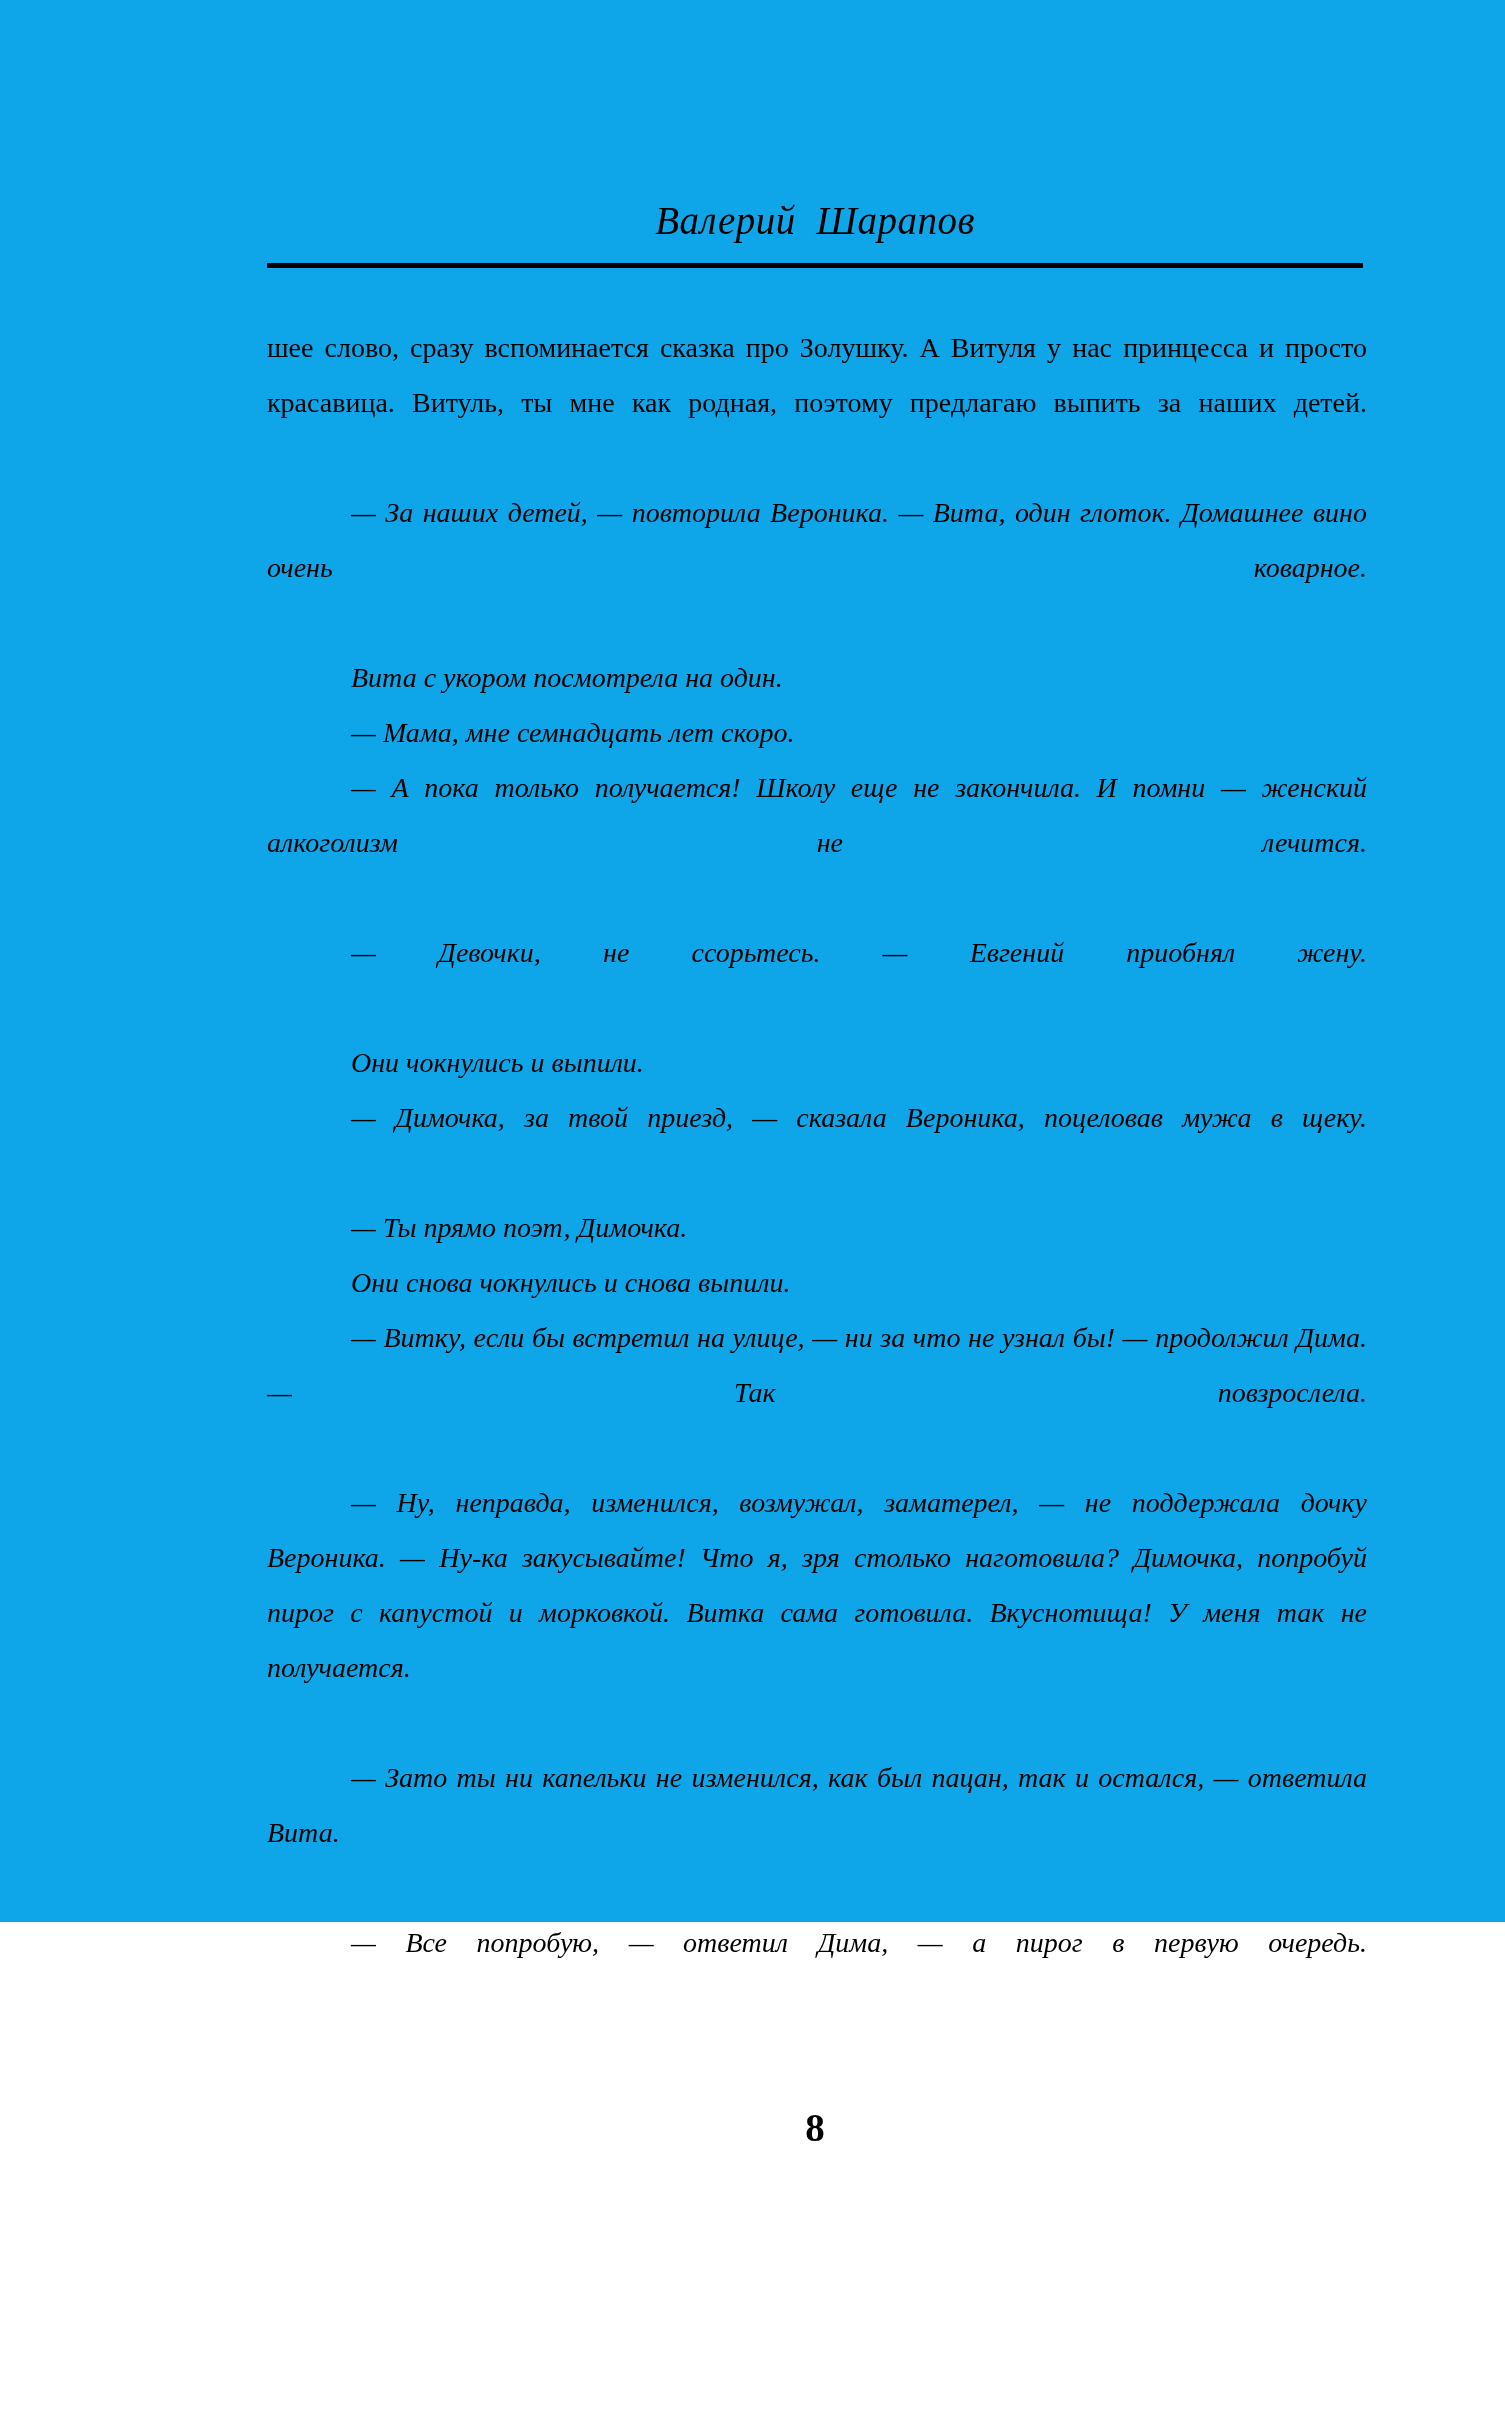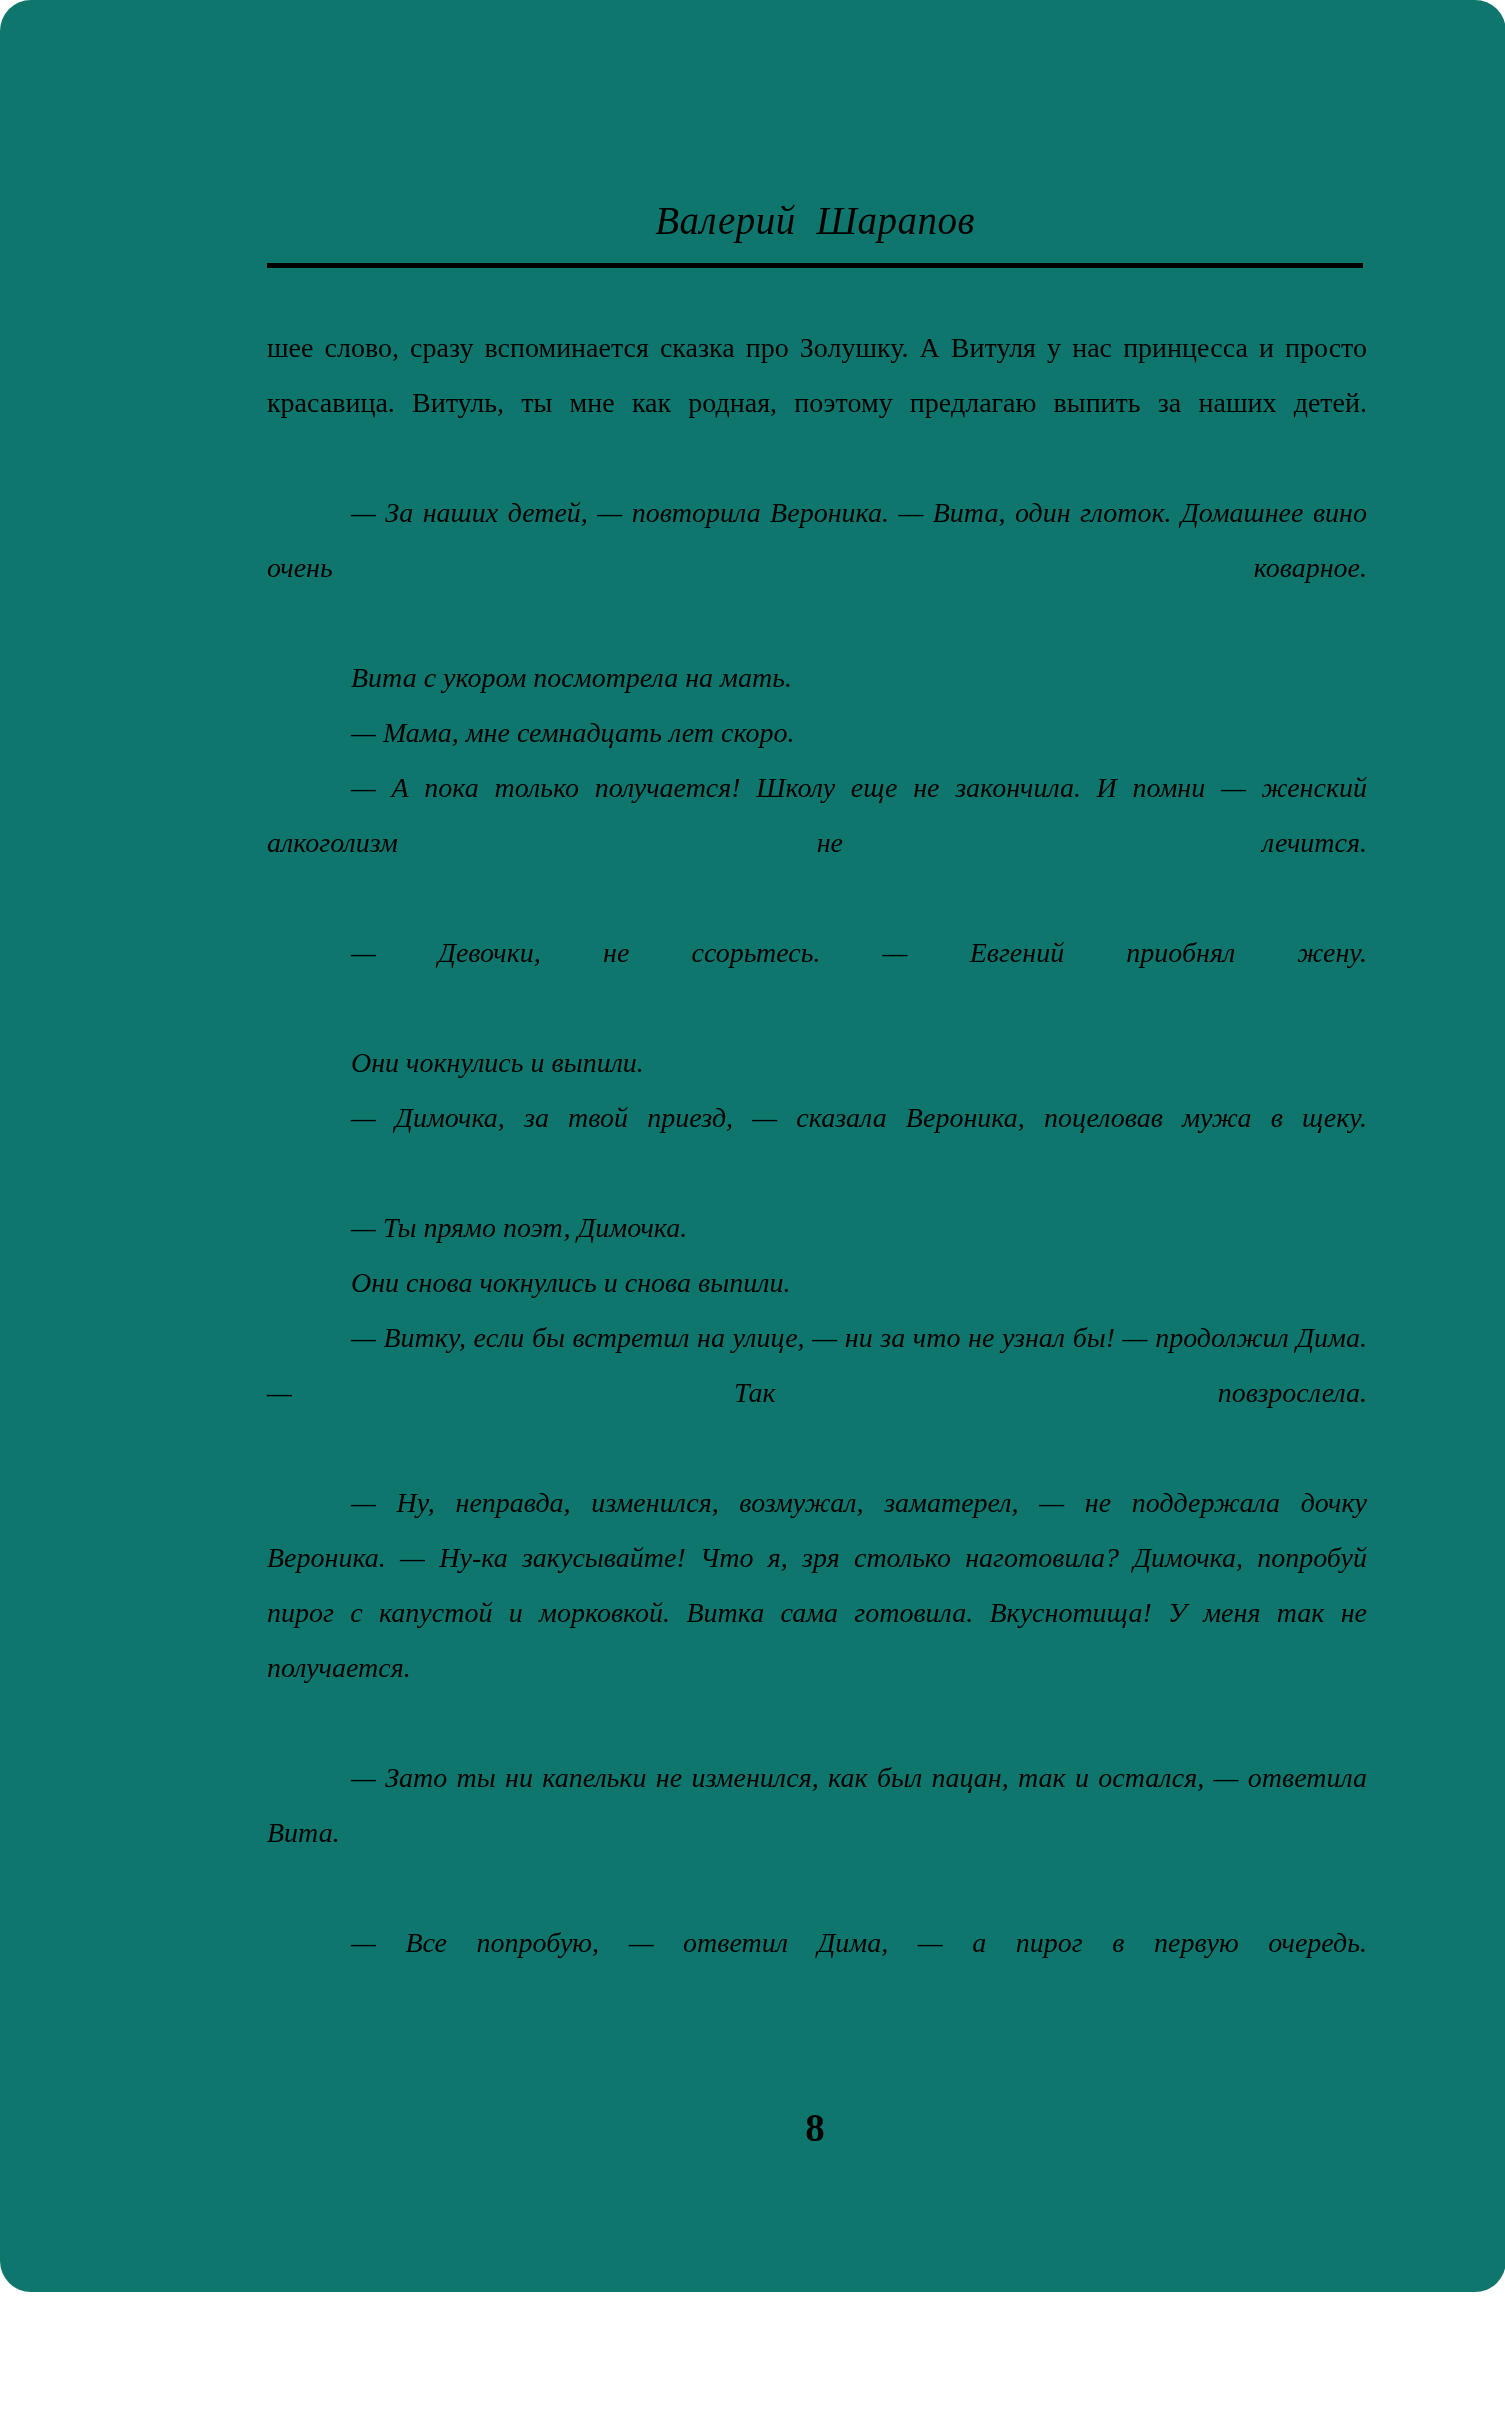--- a/index.html
+++ b/index.html
@@ -14,23 +14,22 @@
     font-family: "Liberation Serif", "DejaVu Serif", serif;
     color: #000000;
     overflow: hidden;
   }
 
   .page {
     position: absolute;
     left: 0;
     top: 0;
     width: 1506px;
-    height: 2292px;
-    background: #0f766e;
-    border-radius: 31px;
+    height: 1922px;
+    background: #0ea5e9;
   }
 
   
   .running-head {
     position: absolute;
     left: 267px;
     top: 201px;
     width: 1096px;
     text-align: center;
     font-style: italic;
@@ -99,21 +98,21 @@
 
 <div class="page">
 
   <div class="running-head">Валерий  Шарапов</div>
 
   <div class="head-rule"></div>
 
   <div class="text-block">
     <p class="para flush">шее слово, сразу вспоминается сказка про Золушку. А Витуля у нас принцесса и просто красавица. Витуль, ты мне как родная, поэтому предлагаю выпить за наших детей.</p>
     <p class="para indent">— За наших детей, — повторила Вероника. — Вита, один глоток. Домашнее вино очень коварное.</p>
-    <p class="para indent noexpand">Вита с укором посмотрела на мать.</p>
+    <p class="para indent noexpand">Вита с укором посмотрела на один.</p>
     <p class="para indent noexpand">— Мама, мне семнадцать лет скоро.</p>
     <p class="para indent">— А пока только получается! Школу еще не закончила. И помни — женский алкоголизм не лечится.</p>
     <p class="para indent">— Девочки, не ссорьтесь. — Евгений приобнял жену.</p>
     <p class="para indent noexpand">Они чокнулись и выпили.</p>
     <p class="para indent">— Димочка, за твой приезд, — сказала Вероника, поцеловав мужа в щеку.</p>
     <p class="para indent noexpand">— Ты прямо поэт, Димочка.</p>
     <p class="para indent noexpand">Они снова чокнулись и снова выпили.</p>
     <p class="para indent">— Витку, если бы встретил на улице, — ни за что не узнал бы! — продолжил Дима. — Так повзрослела.</p>
     <p class="para indent">— Ну, неправда, изменился, возмужал, заматерел, — не поддержала дочку Вероника. — Ну-ка закусывайте! Что я, зря столько наготовила? Димочка, попробуй пирог с капустой и морковкой. Витка сама готовила. Вкуснотища! У меня так не получается.</p>
     <p class="para indent">— Зато ты ни капельки не изменился, как был пацан, так и остался, — ответила Вита.</p>

